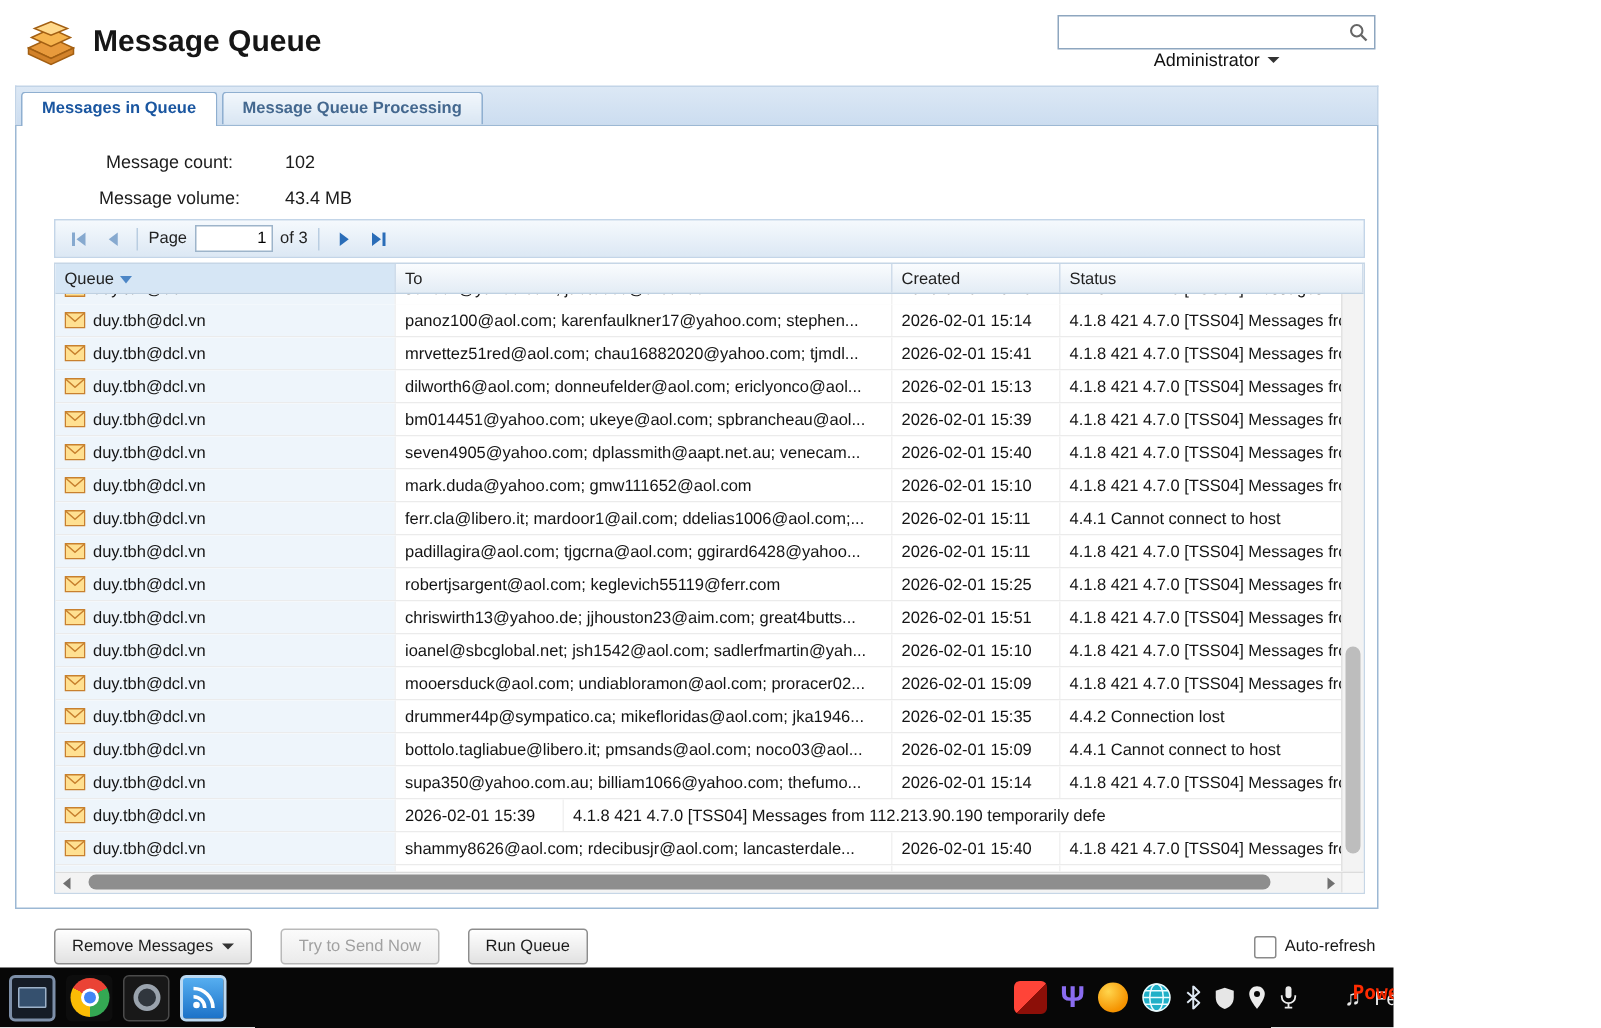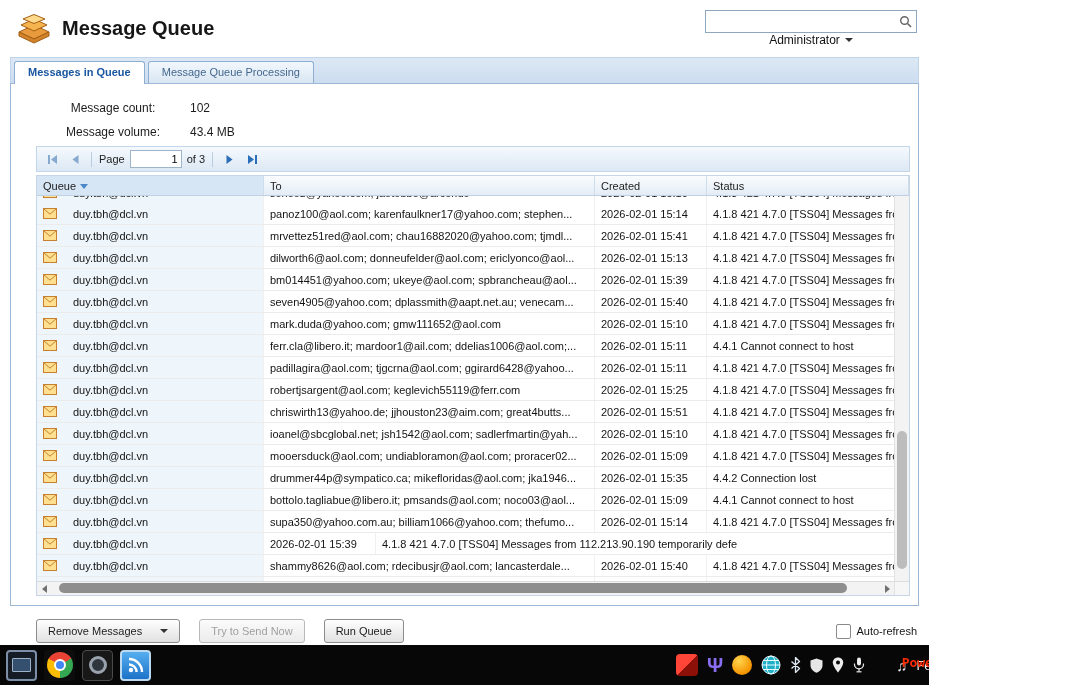--- a/index.html
+++ b/index.html
@@ -11,21 +11,21 @@
   .logo-wrap { margin-right:10px; display:flex; align-items:center; }
   .app-title { font-size:20px; font-weight:bold; color:#161616; }
   .header-right { margin-left:auto; display:flex; align-items:center; gap:0;flex-direction:column; }
   .search-box { width:202px; height:21px; border:1px solid #8ea6bf; background:#fff; display:flex; align-items:center; padding:0 4px; }
   .search-box input { border:none; outline:none; flex:1; min-width:0; height:15px; font:12px "Liberation Sans",sans-serif; }
   .admin-menu { display:flex; align-items:center; gap:5px; font-size:12px; color:#111; cursor:pointer; }
   .caret { width:0; height:0; border-left:4px solid transparent; border-right:4px solid transparent; border-top:4px solid #333; }
 
   
   .tab-band { margin:0 10px; background:linear-gradient(#dce8f5,#ccddf0); border:1px solid #c2d4e7; border-bottom:none; height:22px; padding:3px 3px 0 3px; display:flex; gap:3px; position:relative; z-index:2; }
-  .tab { font-size:11px; line-height:16px; padding:2px 13px 0; border:1px solid #8fafd0; border-bottom:none; border-radius:3px 3px 0 0; background:linear-gradient(#f2f7fc,#d9e6f3); color:#44688f; cursor:pointer; white-space:nowrap; }
+  .tab { font-size:11px; line-height:16px; padding:2px 13px 0; border:1px solid #8fafd0; border-bottom:none; border-radius:3px 3px 0 0; background:linear-gradient(#f2f7fc,#d9e6f3); color:#44688f; cursor:pointer; white-space:nowrap;font-weight:bold; }
   .tab.active { background:#fff; color:#1a56a0; font-weight:bold; margin-bottom:-1px; padding-bottom:2px; }
 
   
   .content-box { margin:0 10px; border:1px solid #9cb8d4; background:#fff; height:521px; position:relative; z-index:1; }
   .summary { padding:12px 0 0 25px; font-size:12px; color:#1c1c1c; }
   .summary-row { display:flex; height:24px; align-items:center; }
   .summary-label { width:154px;text-align:center; }
   .inner { margin:0 8px 0 25px; }
 
   .pager { height:24px; margin-top:2px; border:1px solid #c3d5e8; background:linear-gradient(#f5f9fd,#dce8f4); display:flex; align-items:center; gap:5px; padding:0 6px; font-size:11px; color:#222; }
@@ -40,38 +40,38 @@
   .hcell.from { background:#d6e6f5; }
   .sort-caret { width:0; height:0; border-left:4px solid transparent; border-right:4px solid transparent; border-top:5px solid #4c86c6; margin-top:1px; }
   .w-from { width:214px; flex:none; }
   .w-to { width:318px; flex:none; }
   .w-created { width:99px; flex:none; }
   .w-status { flex:1; min-width:0; }
 
   .grid-body { position:relative; height:385px; overflow:hidden; padding-right:14px; }
   .grid-row { display:flex; height:21px; border-bottom:1px solid #ebebeb; font-size:11px; color:#141414; cursor:pointer; background:#fff; }
   .cell { display:flex; align-items:center; padding:0 6px; white-space:nowrap; overflow:hidden; border-right:1px solid #f1f1f1; }
-  .cell.from { background:#eef5fb; gap:16px; }
+  .cell.from { background:#eef5fb; gap:5px; }
   .clip-top { height:7px; overflow:hidden; }
   .clip-top .grid-row { margin-top:-14px; }
 
   .v-scroll { position:absolute; top:0; right:0; width:14px; height:100%; background:#f3f3f3; border-left:1px solid #e2e2e2; cursor:pointer; }
   .v-thumb { position:absolute; left:2px; width:10px; top:61%; height:36%; background:#bdbdbd; border-radius:5px; }
 
   .h-scroll { height:13px; background:#f3f3f3; border-top:1px solid #dcdcdc; display:flex; align-items:center; cursor:pointer; }
   .h-arrow { width:14px; height:13px; display:flex; align-items:center; justify-content:center; }
   .tri-l { width:0;height:0;border-top:4px solid transparent;border-bottom:4px solid transparent;border-right:5px solid #707070; }
   .tri-r { width:0;height:0;border-top:4px solid transparent;border-bottom:4px solid transparent;border-left:5px solid #707070; }
   .h-track { flex:1; position:relative; height:13px; }
   .h-thumb { position:absolute; left:1%; width:95%; top:1px; height:10px; background:#8e8e8e; border-radius:5px; }
   .h-corner { width:14px; height:13px; background:#f6f6f6; border-left:1px solid #e2e2e2; }
 
   
   .footer-actions { display:flex; align-items:center; margin:13px 12px 0 36px; }
-  .btn { font:11px "Liberation Sans",sans-serif; color:#1c1c1c; background:linear-gradient(#fefefe,#e1e1e1); border:1px solid #8d8d8d; border-radius:3px; height:22px; padding:0 11px; display:flex; align-items:center; gap:18px; cursor:pointer; white-space:nowrap; }
+  .btn { font:11px "Liberation Sans",sans-serif; color:#1c1c1c; background:linear-gradient(#fefefe,#e1e1e1); border:1px solid #8d8d8d; border-radius:3px; height:22px; padding:0 11px; display:flex; align-items:center; gap:6px; cursor:pointer; white-space:nowrap; }
   .btn + .btn { margin-left:19px; }
   .btn.disabled { color:#a0a0a0; border-color:#b9b9b9; background:linear-gradient(#fbfbfb,#ebebeb); cursor:default; }
   .auto-refresh { margin-left:auto; display:flex; align-items:center; gap:5px; font-size:11px; color:#151515; }
   .checkbox { width:13px; height:13px; border:1px solid #8a8a8a; background:#fff; border-radius:2px; cursor:pointer; }
 
   
   .taskbar { position:absolute; left:0; bottom:0; width:1067px; height:40px; background:#070707; display:flex; align-items:center; padding:0 6px; box-sizing:border-box; }
   .tb-left { display:flex; align-items:center; gap:7px; }
   .tb-app { width:31px; height:31px; border-radius:4px; display:flex; align-items:center; justify-content:center; cursor:pointer; box-sizing:border-box; }
   .app-monitor { background:#151c26; border:2px solid #7d8fa8; }

